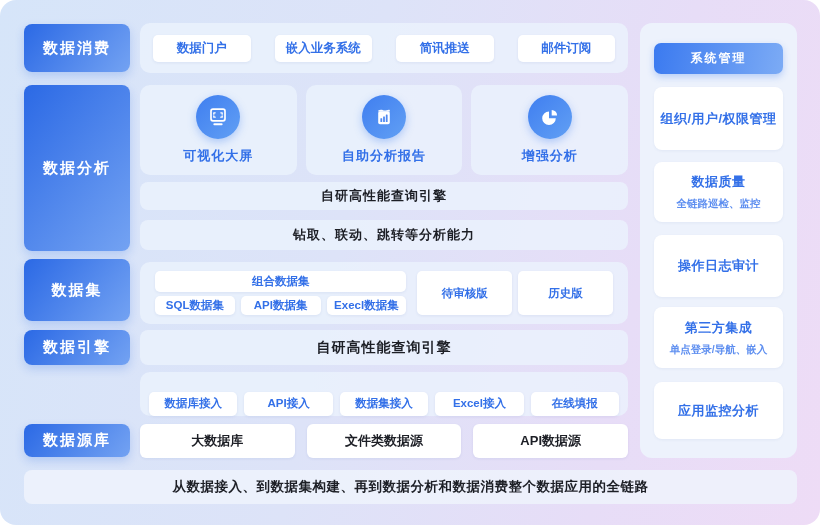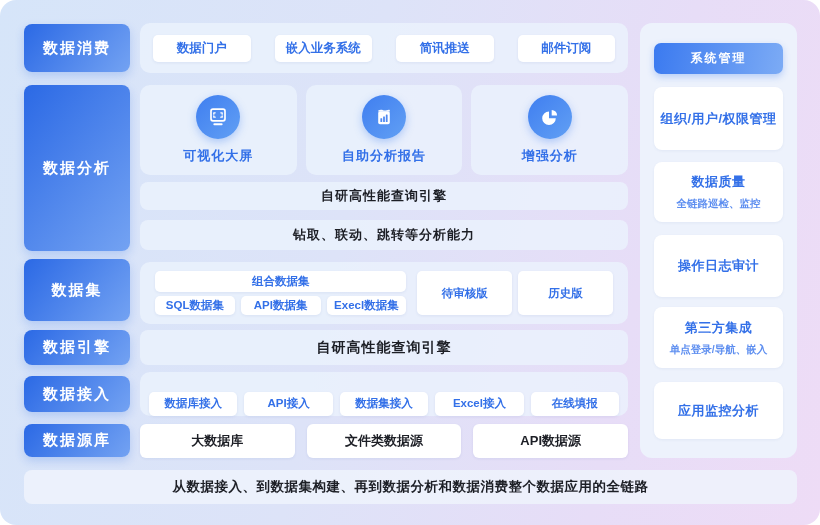--- a/index.html
+++ b/index.html
@@ -74,21 +74,20 @@
 </style>
 </head>
 <body>
 
 <div class="canvas">
 
   <div class="rail rb1">数据消费</div>
   <div class="rail rb2">数据分析</div>
   <div class="rail rb3">数据集</div>
   <div class="rail rb4">数据引擎</div>
-  <div class="rail rb5">数据接入</div>
   <div class="rail rb6">数据源库</div>
 
   <div class="panel consume">
     <div class="chip">数据门户</div>
     <div class="chip">嵌入业务系统</div>
     <div class="chip">简讯推送</div>
     <div class="chip">邮件订阅</div>
   </div>
 
   <div class="cards">

